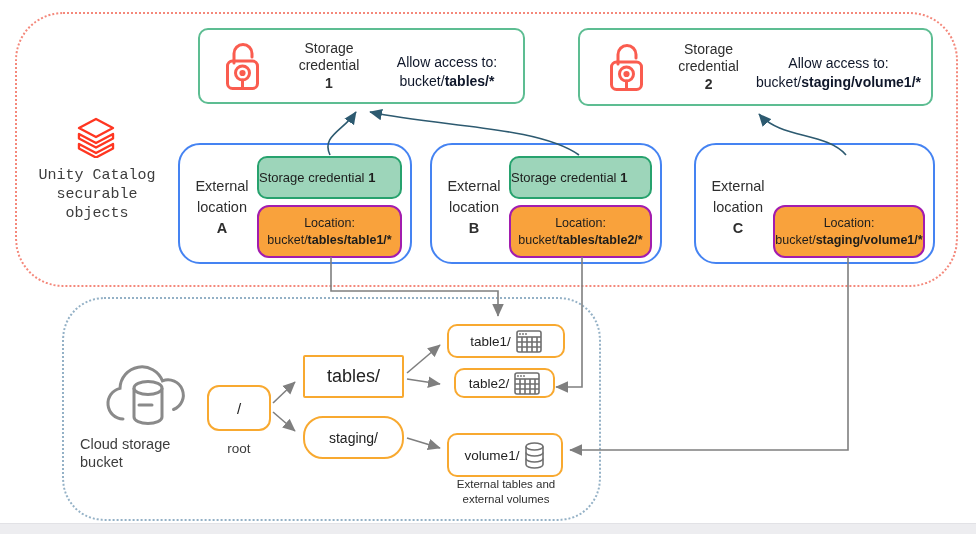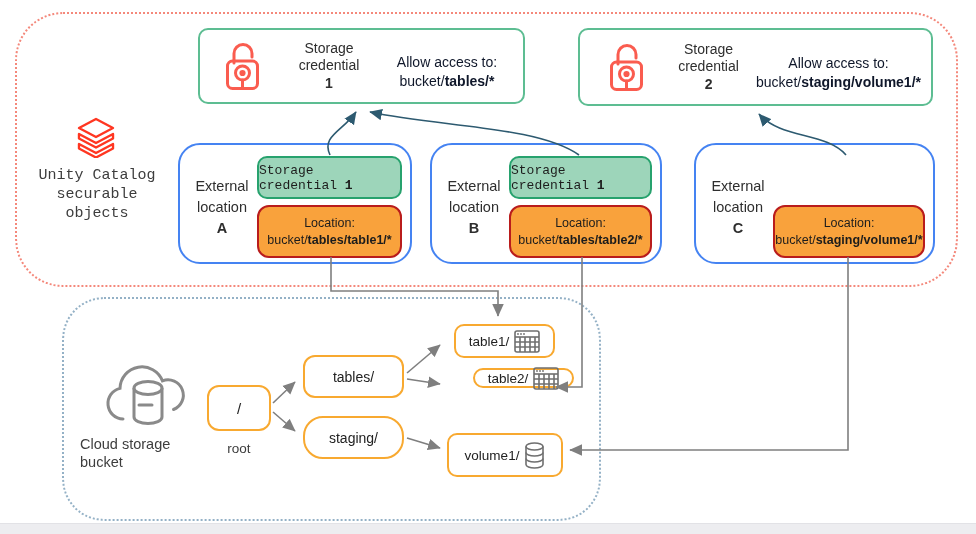--- a/index.html
+++ b/index.html
@@ -30,39 +30,39 @@
 
   
   .loc { position:absolute; top:143px; height:121px; background:#fff; border:2px solid #4583f2; border-radius:22px; }
   .locA { left:178px; width:234px; }
   .locB { left:430px; width:232px; }
   .locC { left:694px; width:241px; }
   .loc-label { position:absolute; left:8px; top:31px; width:68px; text-align:center;
     font-size:14.5px; line-height:1.45; color:#2e2e2e; }
   .pill-green { position:absolute; left:77px; right:8px; top:11px; height:43px;
     background:#9dd5ba; border:2px solid #27a26e; border-radius:10px;
-    display:flex; align-items:center; justify-content:flex-start; font-size:13px; color:#1d1d1d;font-family:Liberation Mono, monospace; }
+    display:flex; align-items:center; justify-content:flex-start; font-size:13px; color:#1d1d1d; }
   .pill-orange { position:absolute; left:77px; right:8px; top:60px; height:53px;
-    background:#f9a23c; border:2px solid #b91c1c; border-radius:12px;
+    background:#f9a23c; border:2px solid #a21caf; border-radius:12px;
     display:flex; flex-direction:column; align-items:center; justify-content:center;
     font-size:12.5px; line-height:1.35; color:#1c1c1c; }
 
   
   .cloud-icon { position:absolute; left:97px; top:361px; width:100px; height:72px; }
   .bucket-label { position:absolute; left:80px; top:435px; width:135px; text-align:left;
     font-size:14.5px; line-height:1.25; color:#3d3d3d; }
   .obox { position:absolute; background:#fff; border:2px solid #f8a930; display:flex;
     align-items:center; justify-content:center; color:#222; }
   .root-box { left:207px; top:385px; width:64px; height:46px; border-radius:12px; font-size:15px; }
   .root-caption { position:absolute; left:207px; top:441px; width:64px; text-align:center; font-size:13.5px; color:#3d3d3d; }
-  .folder-tables { left:303px; top:355px; width:101px; height:43px; border-radius:12px; font-size:14px; }
+  .folder-tables { left:303px; top:355px; width:101px; height:43px; border-radius:2px; font-size:18px; }
   .folder-staging { left:303px; top:416px; width:101px; height:43px; border-radius:20px; font-size:14px; }
   .leaf { border-radius:10px; font-size:13.5px; gap:5px; }
-  .leaf-table1 { left:447px; top:324px; width:101px; height:34px;margin-left:7px; }
-  .leaf-table2 { left:473px; top:368px; width:101px; height:20px; }
+  .leaf-table1 { left:447px; top:324px; width:118px; height:34px; }
+  .leaf-table2 { left:454px; top:368px; width:101px; height:30px; }
   .leaf-volume1 { left:447px; top:433px; width:116px; height:44px; }
   .bottom-caption { position:absolute; left:420px; top:477px; width:172px; text-align:center;
     font-size:11.5px; line-height:1.3; color:#2e2e2e; }
 
   svg.overlay { position:absolute; left:0; top:0; width:976px; height:534px; pointer-events:none; }
   .gray-stroke { stroke:#7f7f7f; stroke-width:1.6; fill:none; }
   .teal-stroke { stroke:#2d5a70; stroke-width:1.6; fill:none; }
 </style>
 </head>
 <body>
@@ -228,20 +228,24 @@
     <svg width="21" height="27" viewBox="0 0 21 27">
       <g stroke="#6f6f6f" stroke-width="1.6" fill="none">
         <ellipse cx="10.5" cy="4.5" rx="8.5" ry="3.5"></ellipse>
         <path d="M2,4.5 v18 a8.5,3.5 0 0 0 17,0 v-18"></path>
         <path d="M2,10.5 a8.5,3.5 0 0 0 17,0"></path>
         <path d="M2,16.5 a8.5,3.5 0 0 0 17,0"></path>
       </g>
     </svg>
   </div>
 
+  <div class="bottom-caption">
+    <div>External tables and</div>
+    <div>external volumes</div>
+  </div>
 
   <svg class="overlay">
     <defs>
       <marker id="ah-gray" orient="auto" markerWidth="9" markerHeight="8" refX="7.5" refY="4">
         <path d="M0,0.4 L8,4 L0,7.6 Z" fill="#7f7f7f"></path>
       </marker>
       <marker id="ah-teal" orient="auto" markerWidth="9" markerHeight="8" refX="7.5" refY="4">
         <path d="M0,0.4 L8,4 L0,7.6 Z" fill="#2d5a70"></path>
       </marker>
     </defs>

